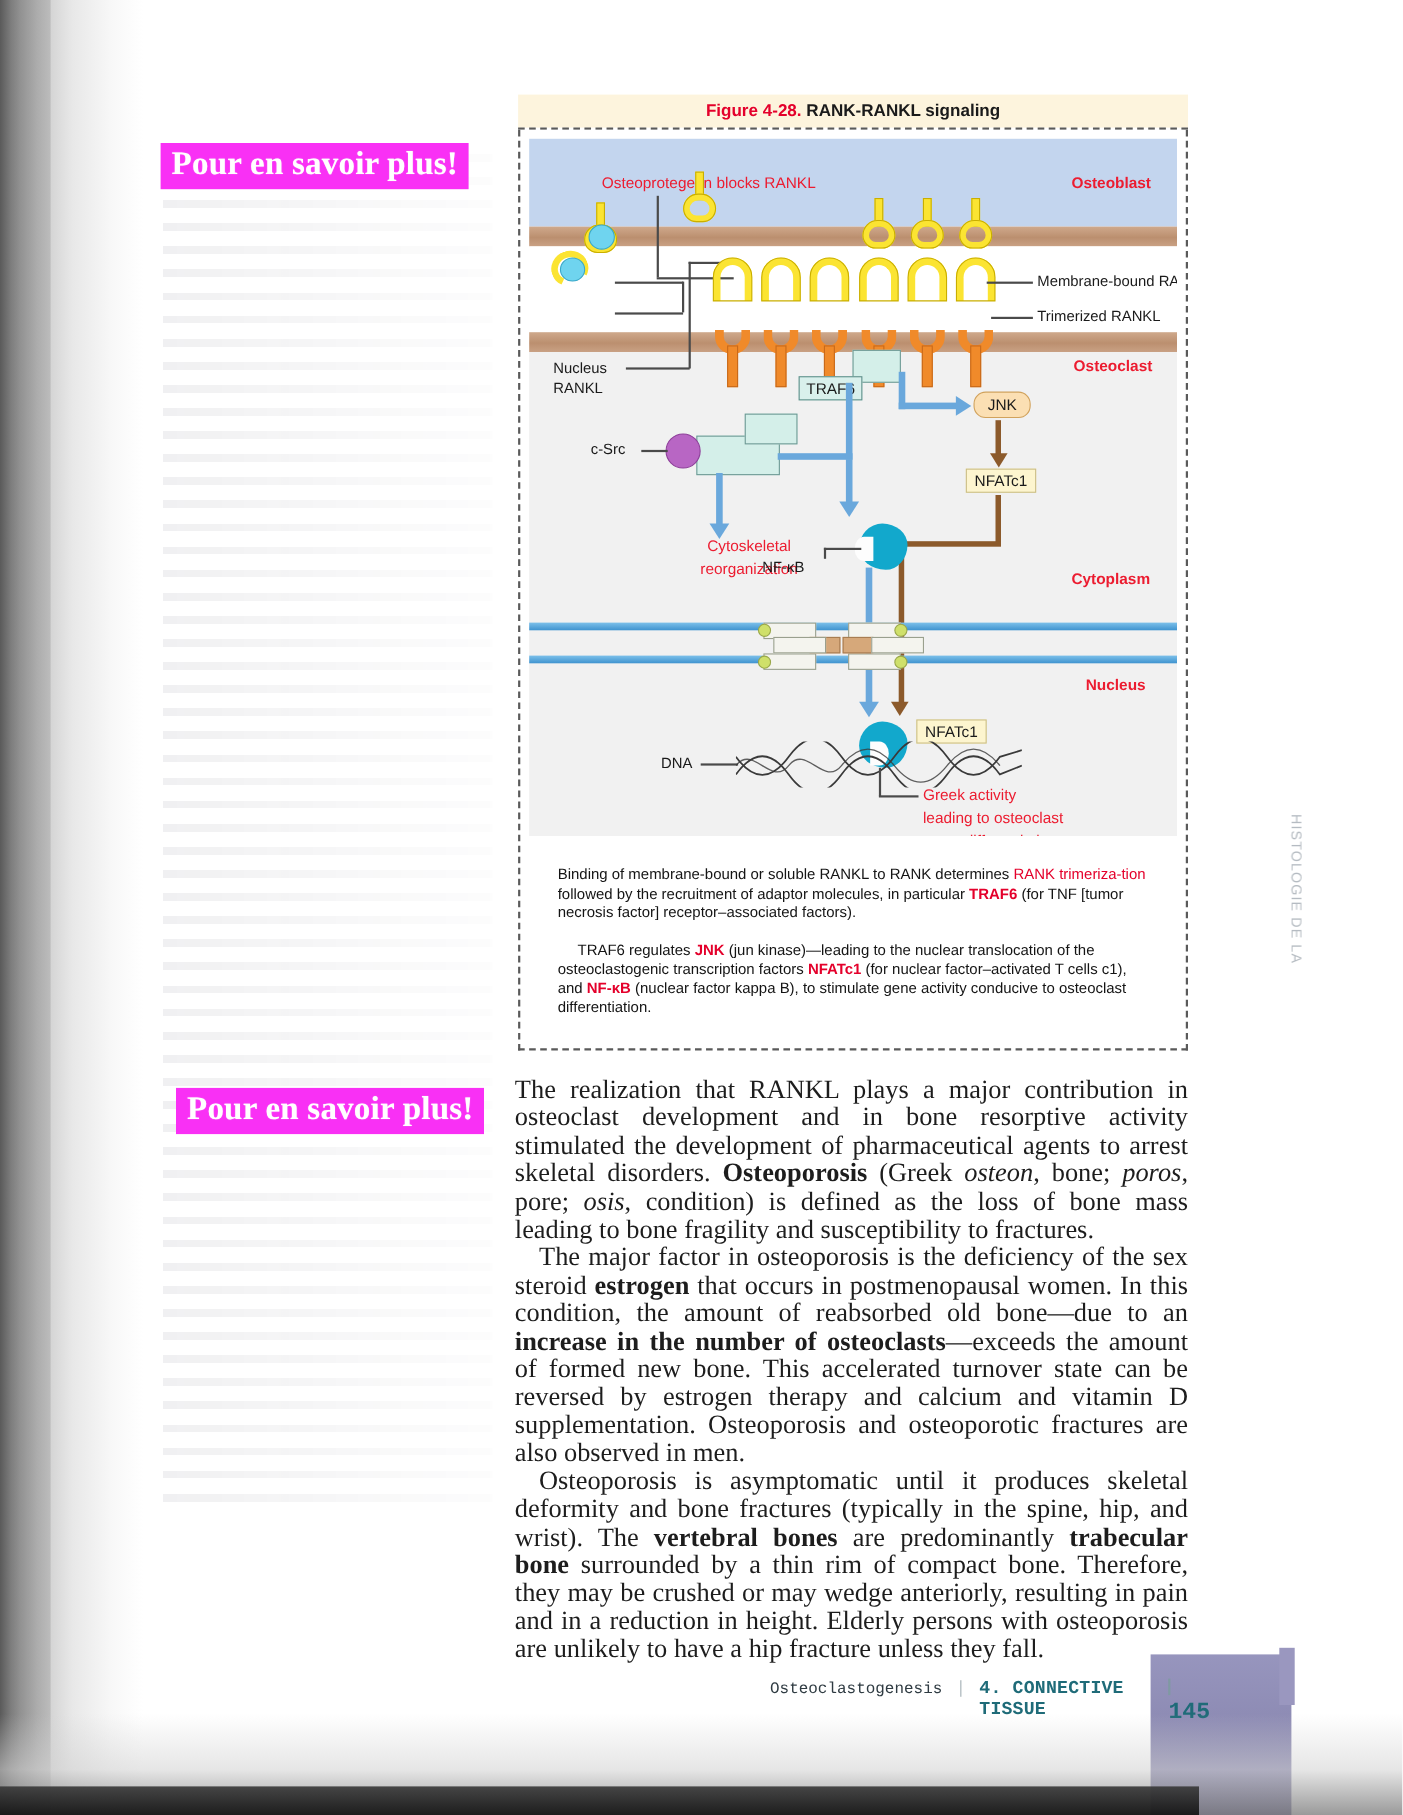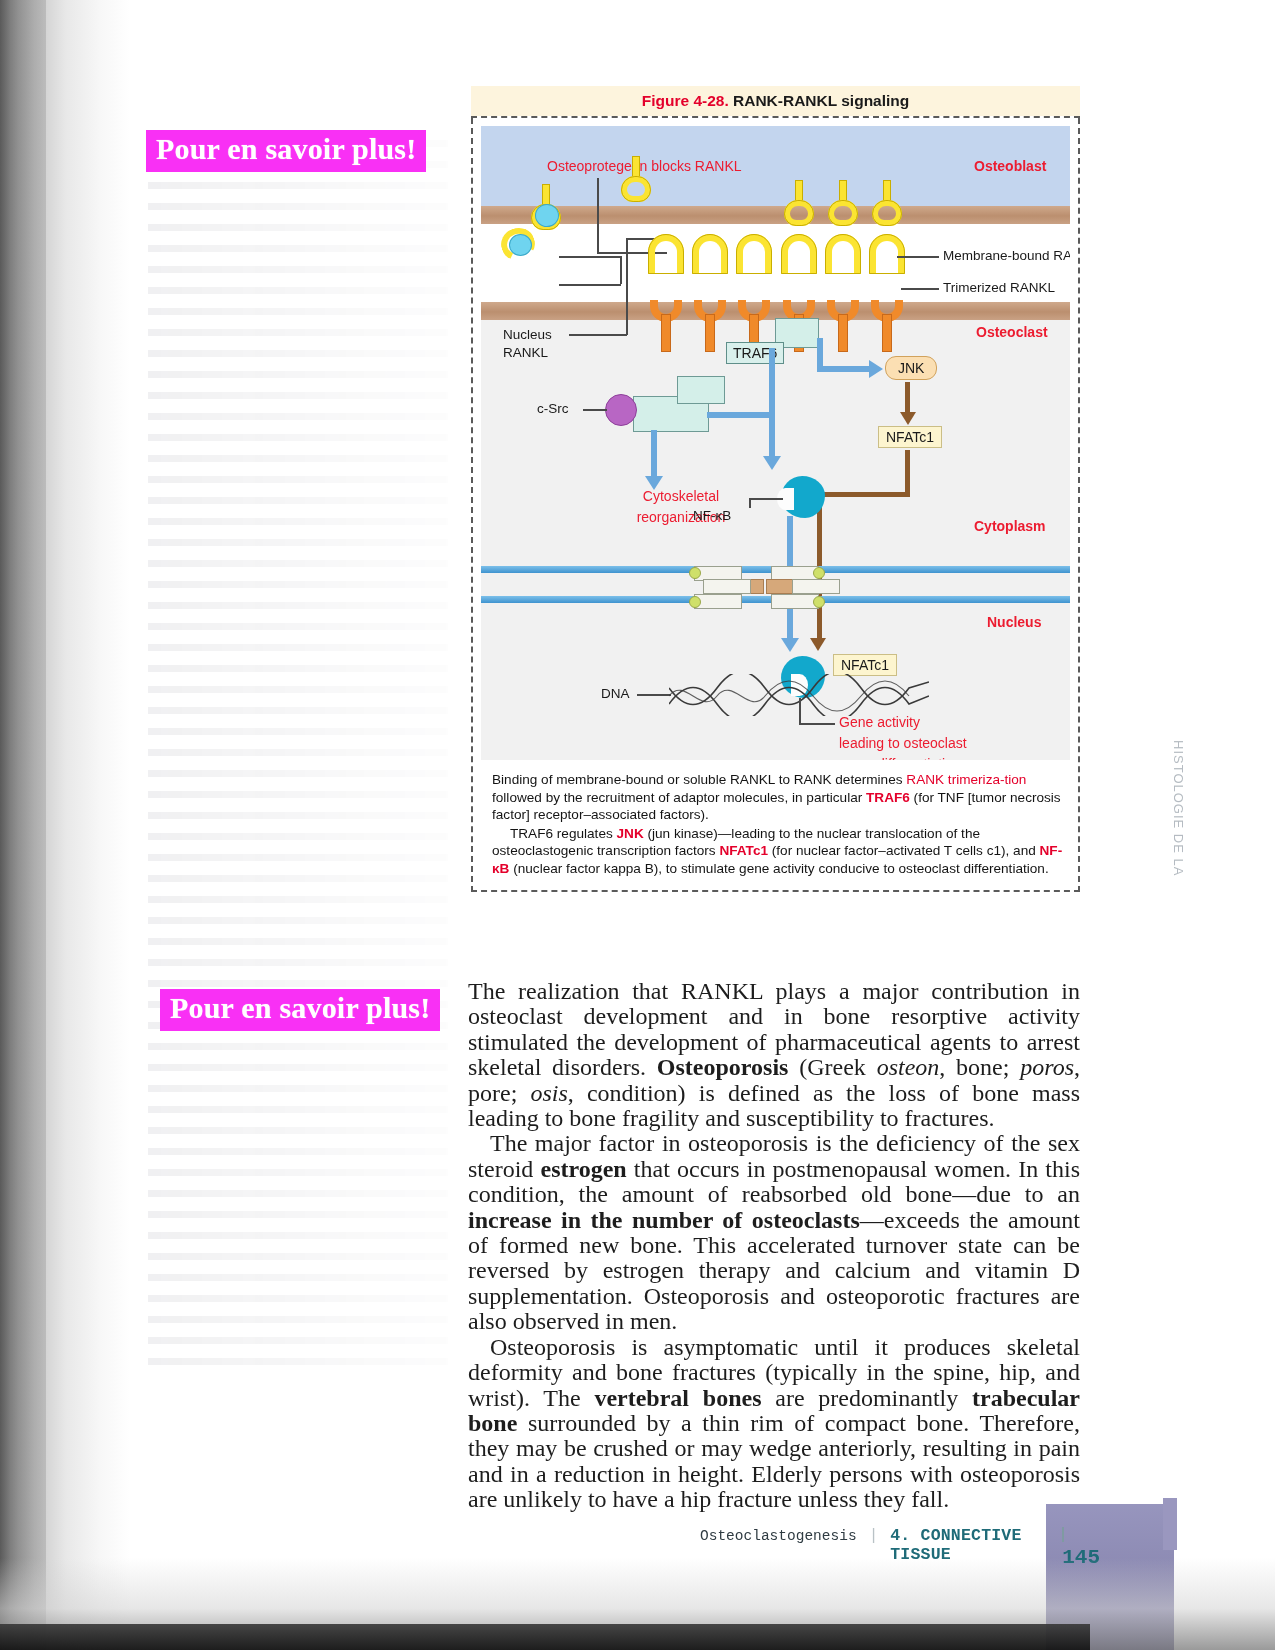--- a/index.html
+++ b/index.html
@@ -349,21 +349,21 @@
 
   
   #figure-caption {
     font-family: "Liberation Sans", sans-serif;
     font-size: 13.6px;
     line-height: 17.5px;
     color: #141414;
     padding: 10px 6px 2px 10px;
     text-align: left;
   }
-  #figure-caption p { margin: 1px; }
+  #figure-caption p { margin: 16px; }
   #figure-caption p + p { text-indent: 18px; }
   .c-red { color: #e4002b; }
   .c-red-b { color: #e4002b; font-weight: bold; }
 
   
   #body-col {
     position: absolute;
     left: 468px; top: 979px;
     width: 612px;
   }
@@ -633,21 +633,21 @@
       <svg class="dg" style="left:188px;top:548px;" width="260" height="42" viewBox="0 0 260 42">
         <path d="M0 30 C 16 8, 32 8, 48 30 S 80 52, 96 30 S 128 8, 144 30 S 176 52, 192 30 S 224 8, 240 30 L260 22" fill="none" stroke="#3a3a3a" stroke-width="1.6"></path>
         <path d="M0 14 C 16 36, 32 36, 48 14 S 80 -8, 96 14 S 128 36, 144 14 S 176 -8, 192 14 S 224 36, 240 14 L260 8" fill="none" stroke="#3a3a3a" stroke-width="1.6"></path>
         <path d="M0 22 C 16 2, 32 42, 48 22 S 80 42, 96 22 S 128 2, 144 22 S 176 42, 192 22 S 224 2, 240 22" fill="none" stroke="#3a3a3a" stroke-width="1.2" opacity=".8"></path>
       </svg>
 
       <div class="dg leader" style="left:318px;top:572px;width:1.5px;height:26px;"></div>
       <div class="dg leader" style="left:318px;top:597px;width:36px;height:1.5px;"></div>
 
       <div class="dg lbl-red" style="left:358px;top:586px;line-height:21px;">
-        <span>Gene activity</span><br>
+        <span>Greek activity</span><br>
         <span>leading to osteoclast</span><br>
         <span style="margin-left:38px;display:inline-block">differentiation</span>
       </div>
     </div>
 
     <div id="figure-caption">
       <p><span>Binding of membrane-bound or soluble RANKL to RANK determines </span><span class="c-red">RANK trimeriza-</span><span class="c-red">tion</span><span> followed by the recruitment of adaptor molecules, in particular </span><span class="c-red-b">TRAF6</span><span> (for TNF [tumor necrosis factor] receptor–associated factors).</span></p>
       <p><span>TRAF6 regulates </span><span class="c-red-b">JNK</span><span> (jun kinase)—leading to the nuclear translocation of the osteoclastogenic transcription factors </span><span class="c-red-b">NFATc1</span><span> (for nuclear factor–activated T cells c1), and </span><span class="c-red-b">NF-κB</span><span> (nuclear factor kappa B), to stimulate gene activity conducive to osteoclast differentiation.</span></p>
     </div>
 

